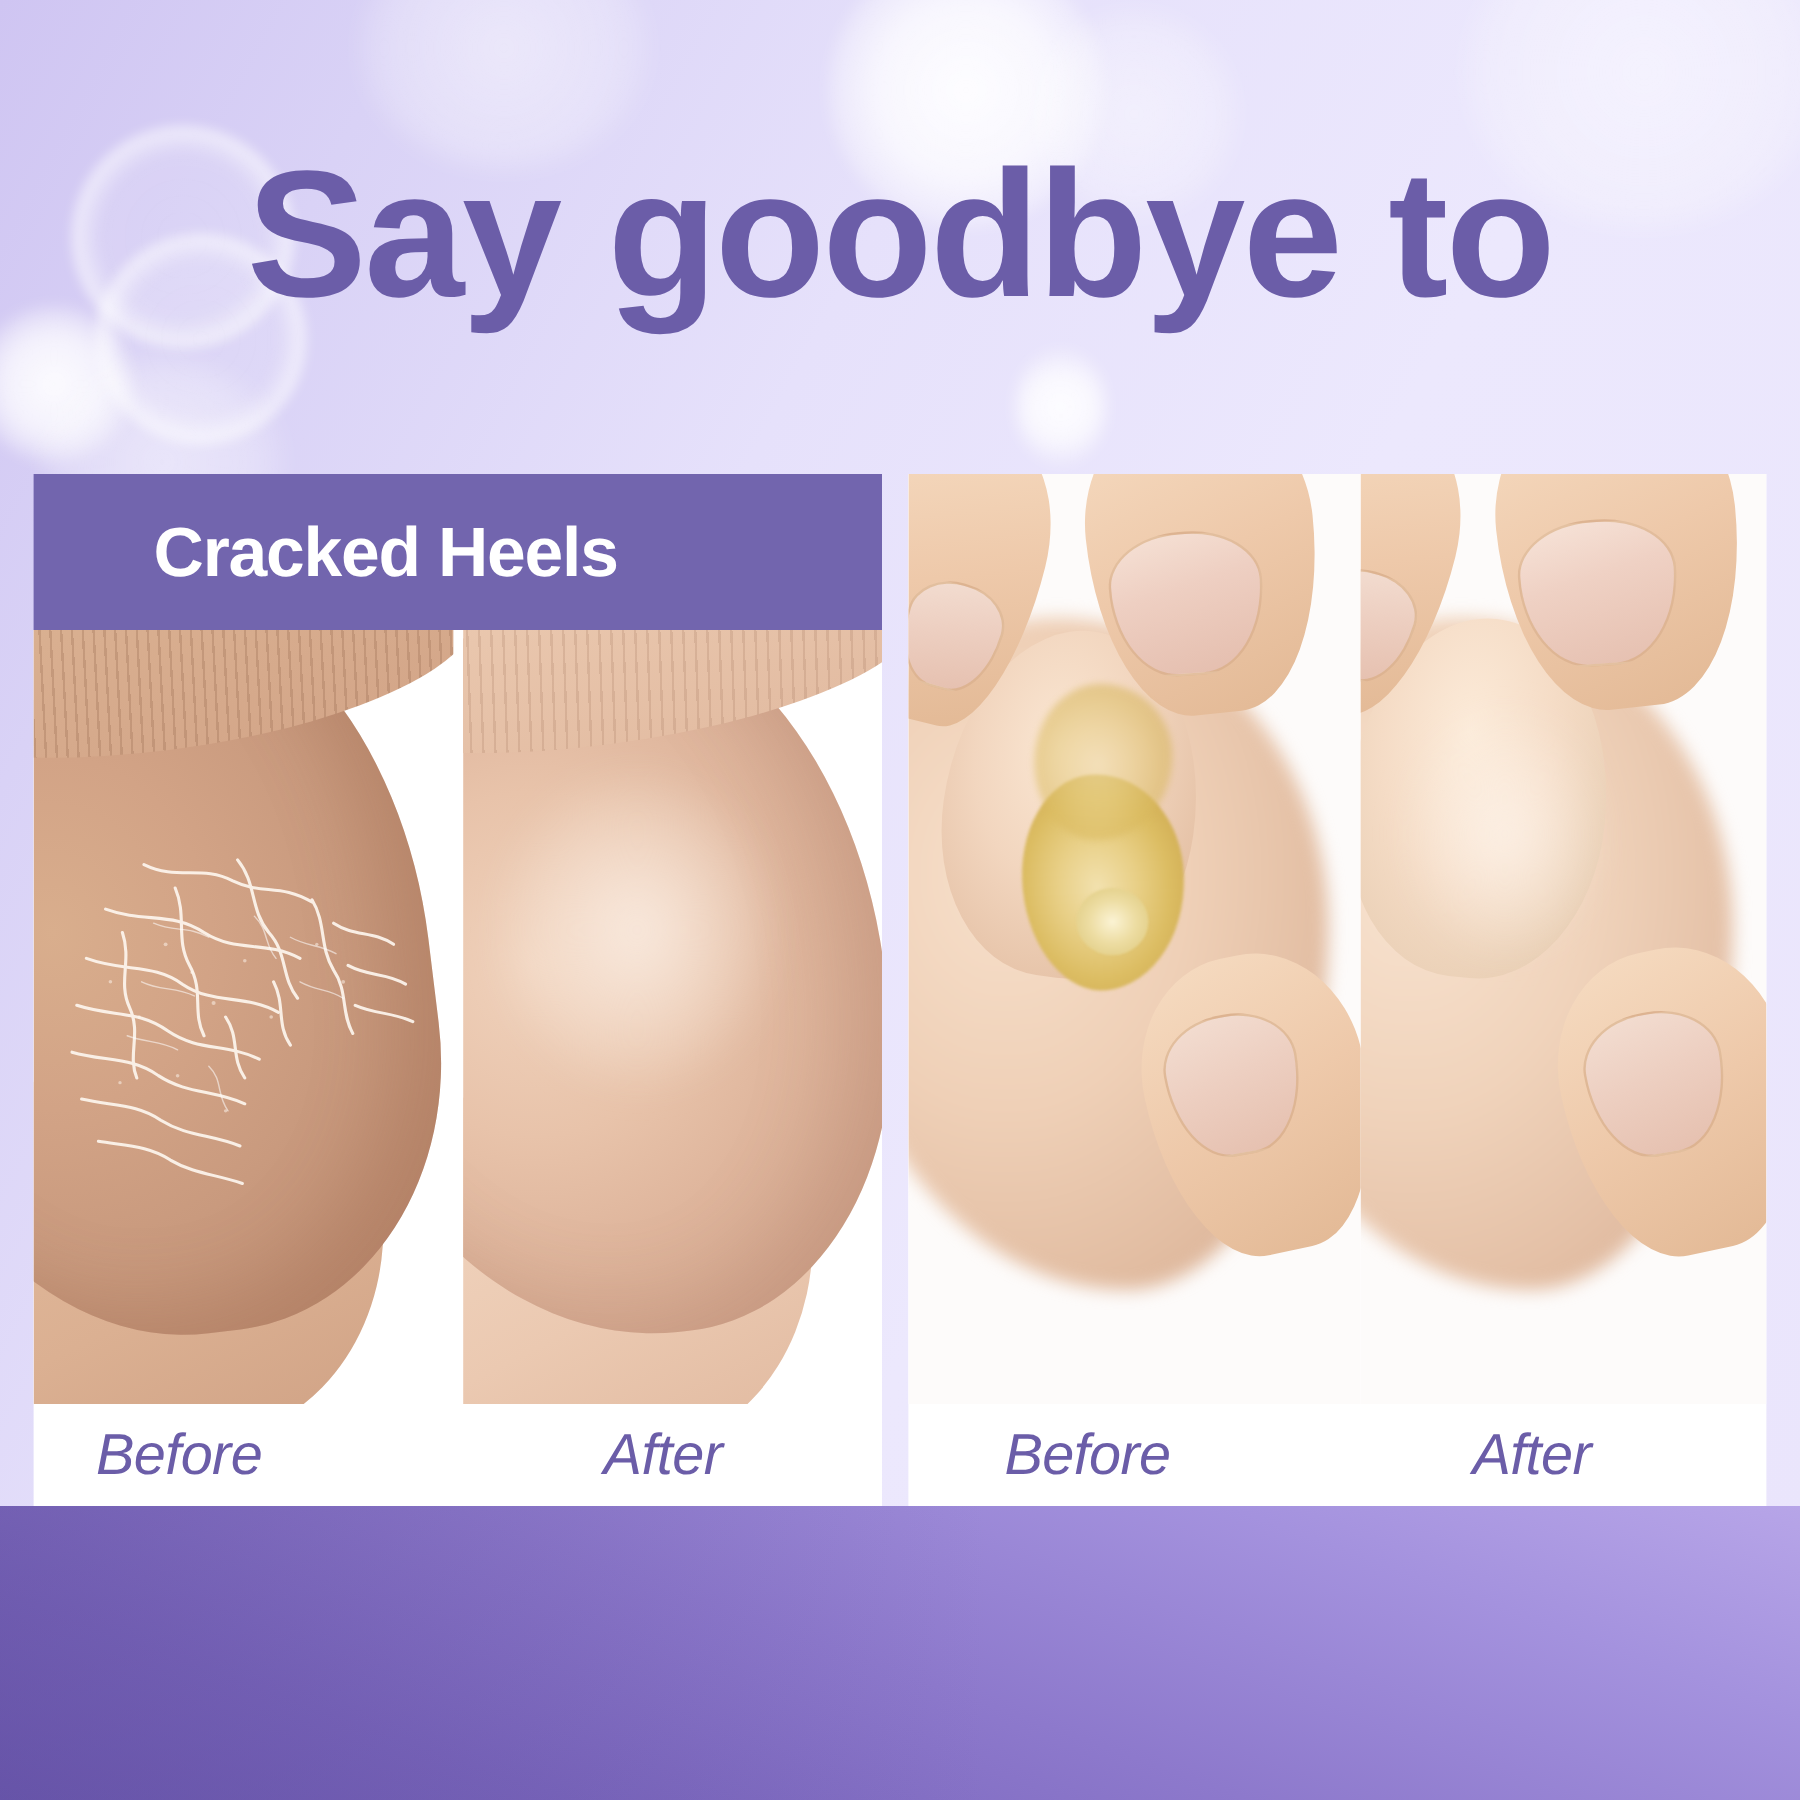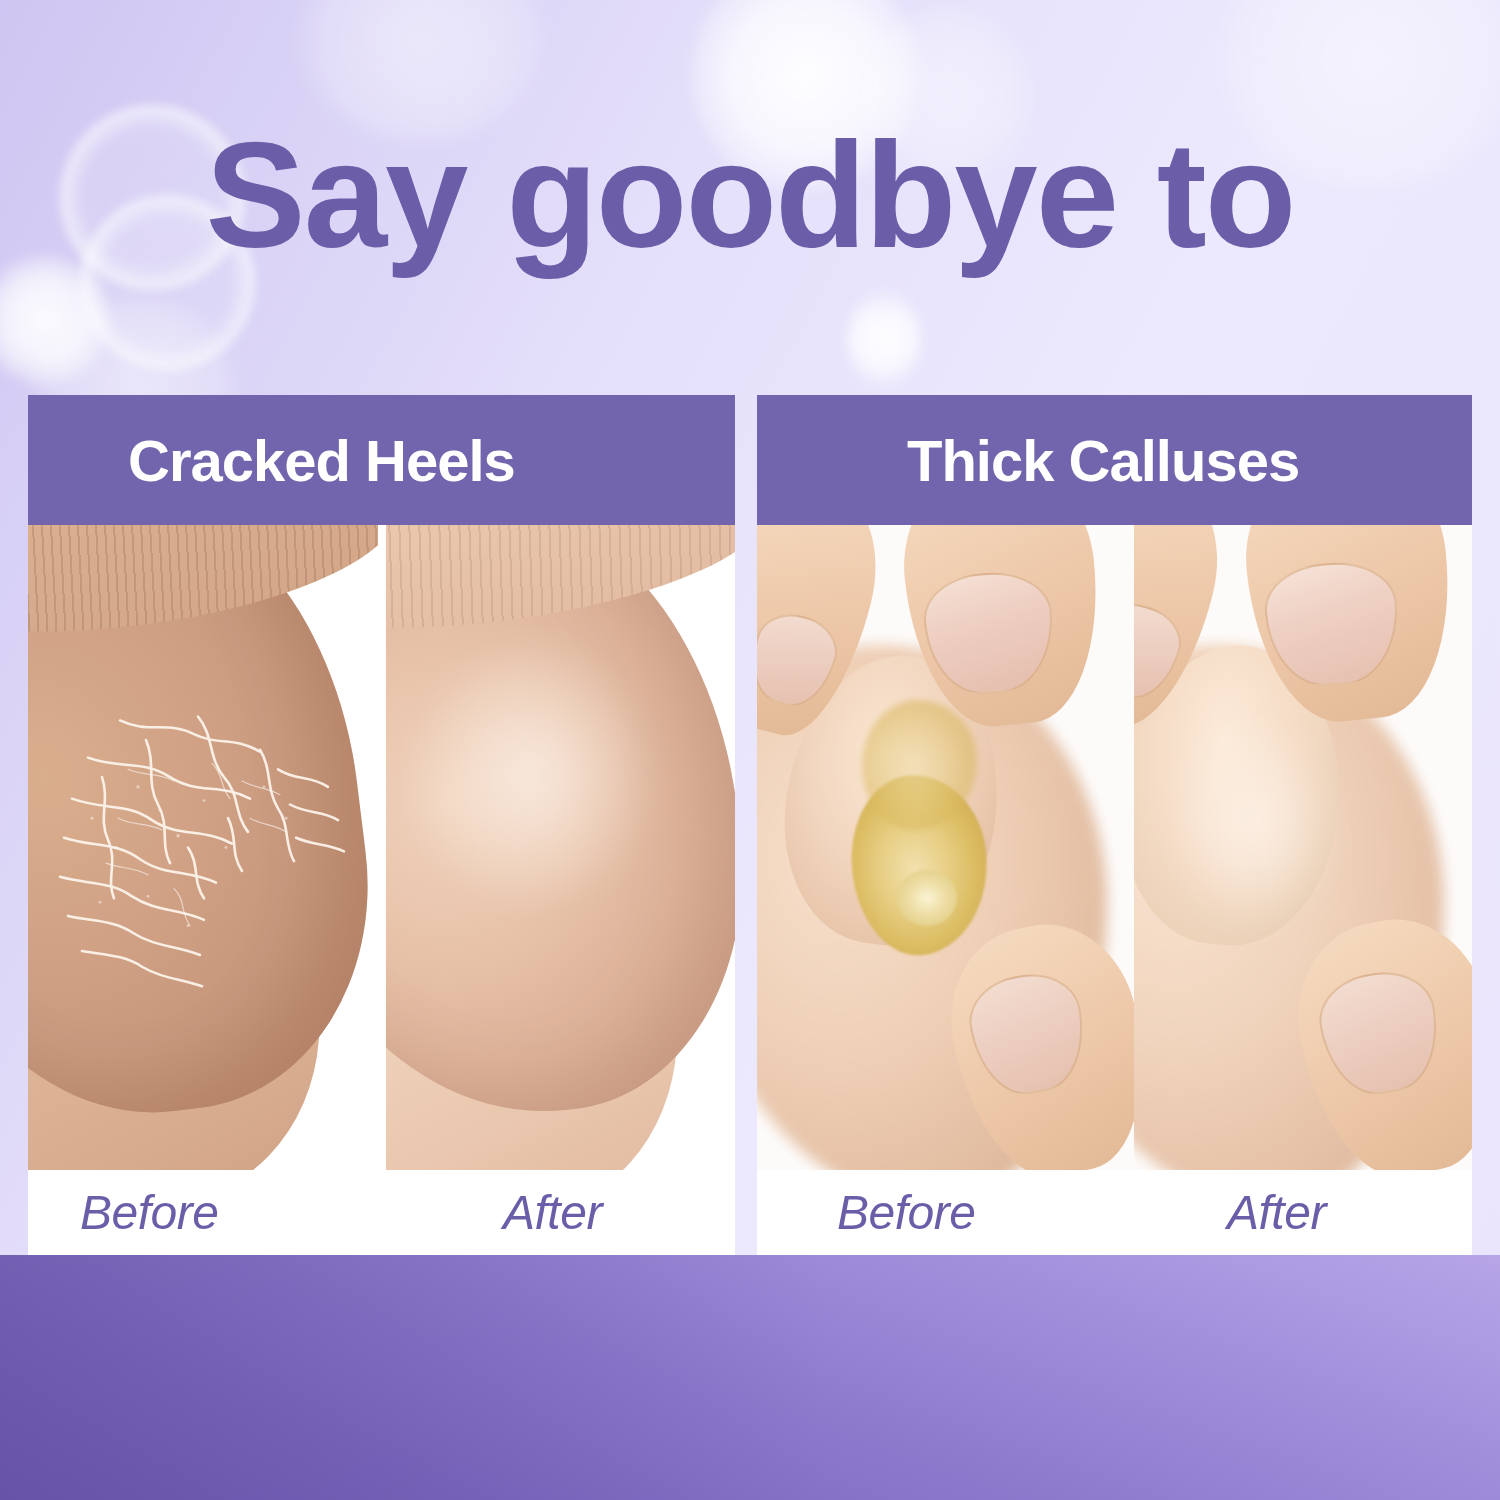--- a/index.html
+++ b/index.html
@@ -319,23 +319,20 @@
       </div>
 
       <div class="labels">
         <span class="label before">Before</span>
         <span class="label after">After</span>
       </div>
     </div>
 
     <div class="card right">
 
-      <div class="card-header">
-        <span class="card-header-title">Thick Calluses</span>
-      </div>
 
       <div class="photos">
 
         <div class="photo before">
           <div class="foot-bg"></div>
 
           <div class="foot-mass softer" style="left:-70px; top:120px; width:420px; height:560px;
                background:radial-gradient(ellipse at 36% 38%, #f7e0cb 0%, #efd0b7 40%, #e2bda2 72%, #d3a88c 100%);"></div>
 
           <div class="toe" style="left:30px; top:130px; width:210px; height:290px;

